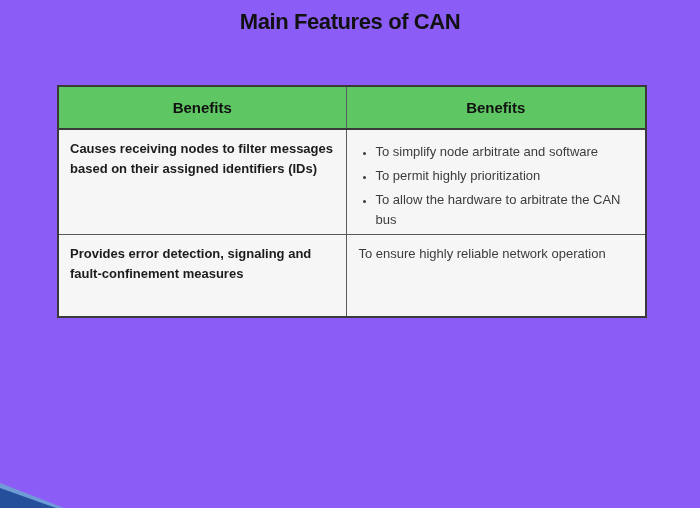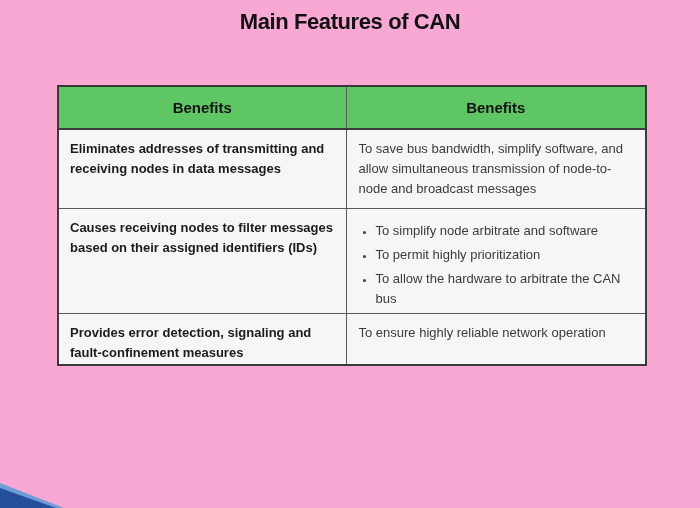--- a/index.html
+++ b/index.html
@@ -3,21 +3,21 @@
 <meta charset="utf-8">
 <style>
   html,body { margin:0; padding:0; }
   body {
     width:700px; height:508px;
     background:#ffffff;
     font-family:"Liberation Sans", sans-serif;
     position:relative;
     overflow:hidden;
   }
-  .slide { position:absolute; inset:0; background:#f9a8d4; }
+  .slide { position:absolute; inset:0; background:#8b5cf6; }
 
   .slide-title {
     position:absolute; top:9px; left:0; right:0;
     text-align:center;
     font-size:22px; font-weight:bold;
     letter-spacing:-0.4px;
     color:var(--title-text, #111);
   }
 
   table.can-table {
@@ -55,21 +55,21 @@
     color:var(--feature-text, #1c1c1c);
     padding:9px 8px 0 11px;
   }
   .can-table td.benefit {
     color:var(--benefit-text, #3c3c3c);
     padding:9px 8px 0 12px;
   }
   tr.r1 td { height:79px; }
   tr.r2 td { height:102px;margin-left:6px; }
   tr.r3 td { height:65px; }
-  tr.r4 td { height:52px; }
+  tr.r4 td { height:82px; }
 
   .benefit ul {
     margin:3px 0 0 0;
     padding-left:17px;
   }
   .benefit li { margin-bottom:4px; }
   .benefit li::marker { font-size:11px; }
 
   .corner-ribbon-light {
     position:absolute; left:0; bottom:0;
@@ -96,24 +96,20 @@
         <col class="c1">
         <col class="c2">
       </colgroup>
     <thead>
       <tr>
         <th>Benefits</th>
         <th>Benefits</th>
       </tr>
     </thead>
     <tbody>
-      <tr class="r1">
-        <td class="feature">Eliminates addresses of transmitting and receiving nodes in data messages</td>
-        <td class="benefit">To save bus bandwidth, simplify software, and allow simultaneous transmission of node-to-node and broadcast messages</td>
-      </tr>
       <tr class="r2">
         <td class="feature">Causes receiving nodes to filter messages based on their assigned identifiers (IDs)</td>
         <td class="benefit">
           <ul>
             <li>To simplify node arbitrate and software</li>
             <li>To permit highly prioritization</li>
             <li>To allow the hardware to arbitrate the CAN bus</li>
           </ul>
         </td>
       </tr>

